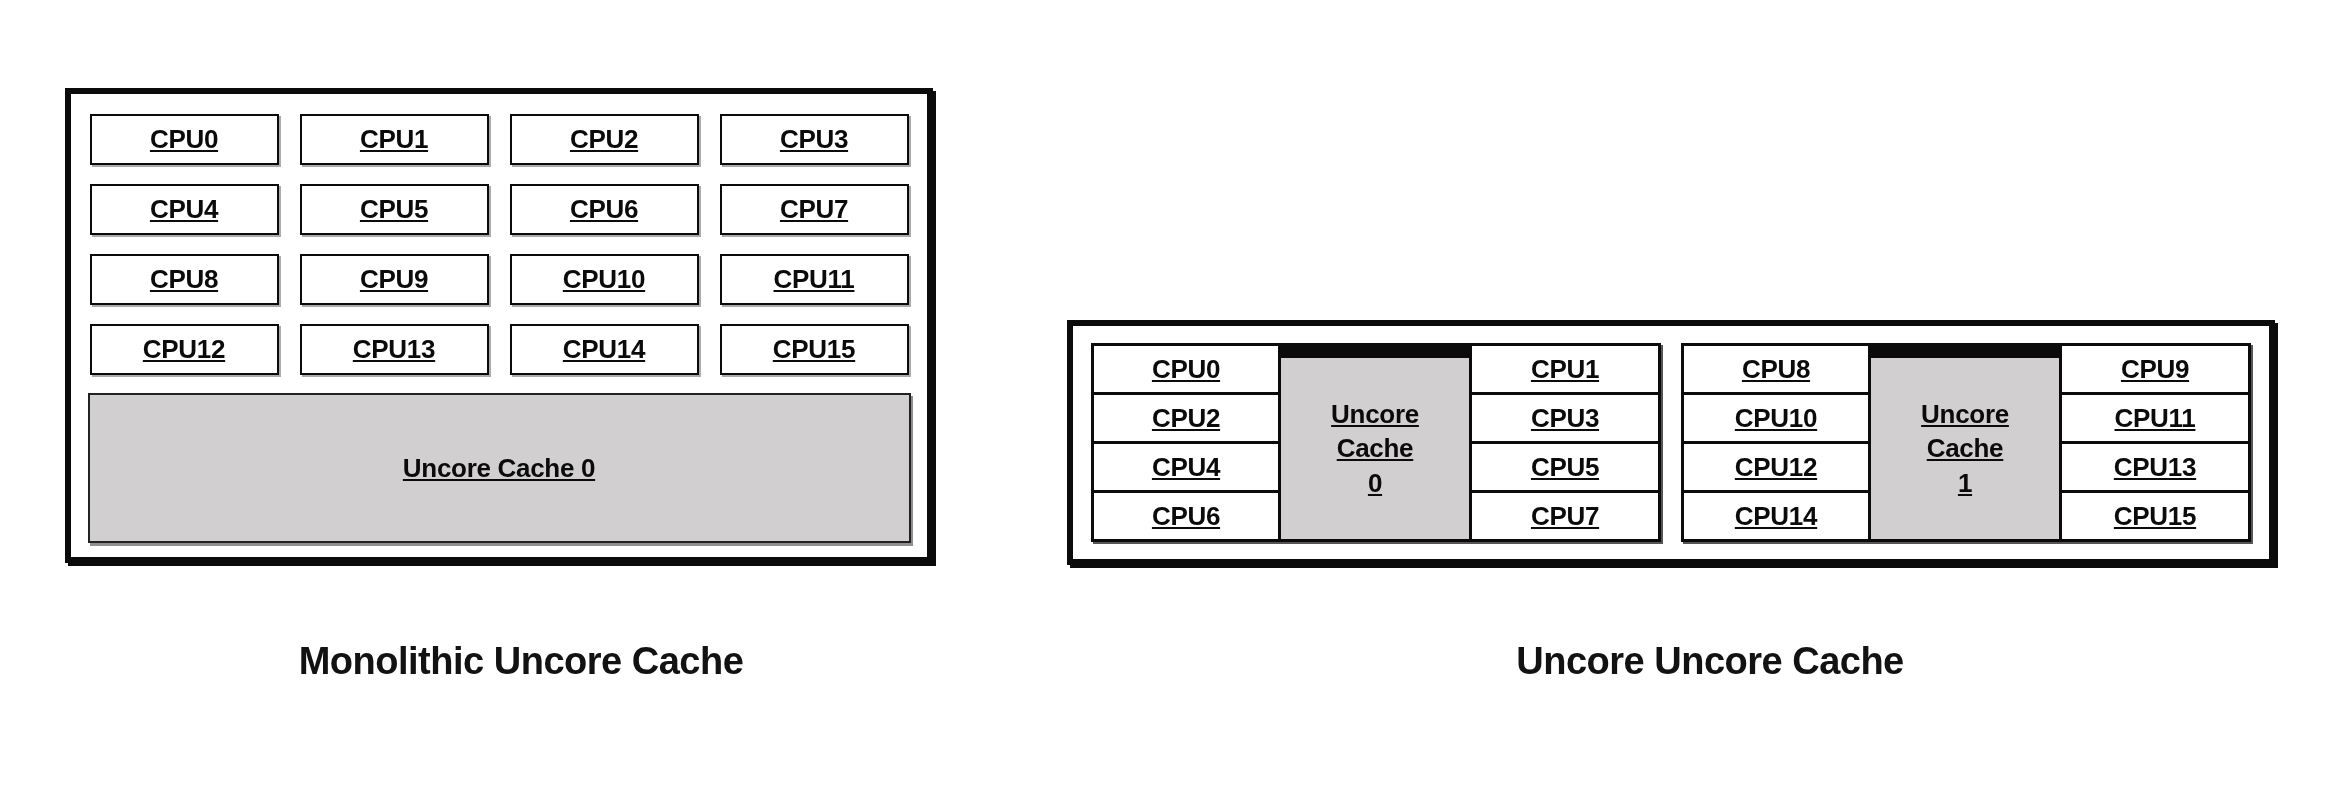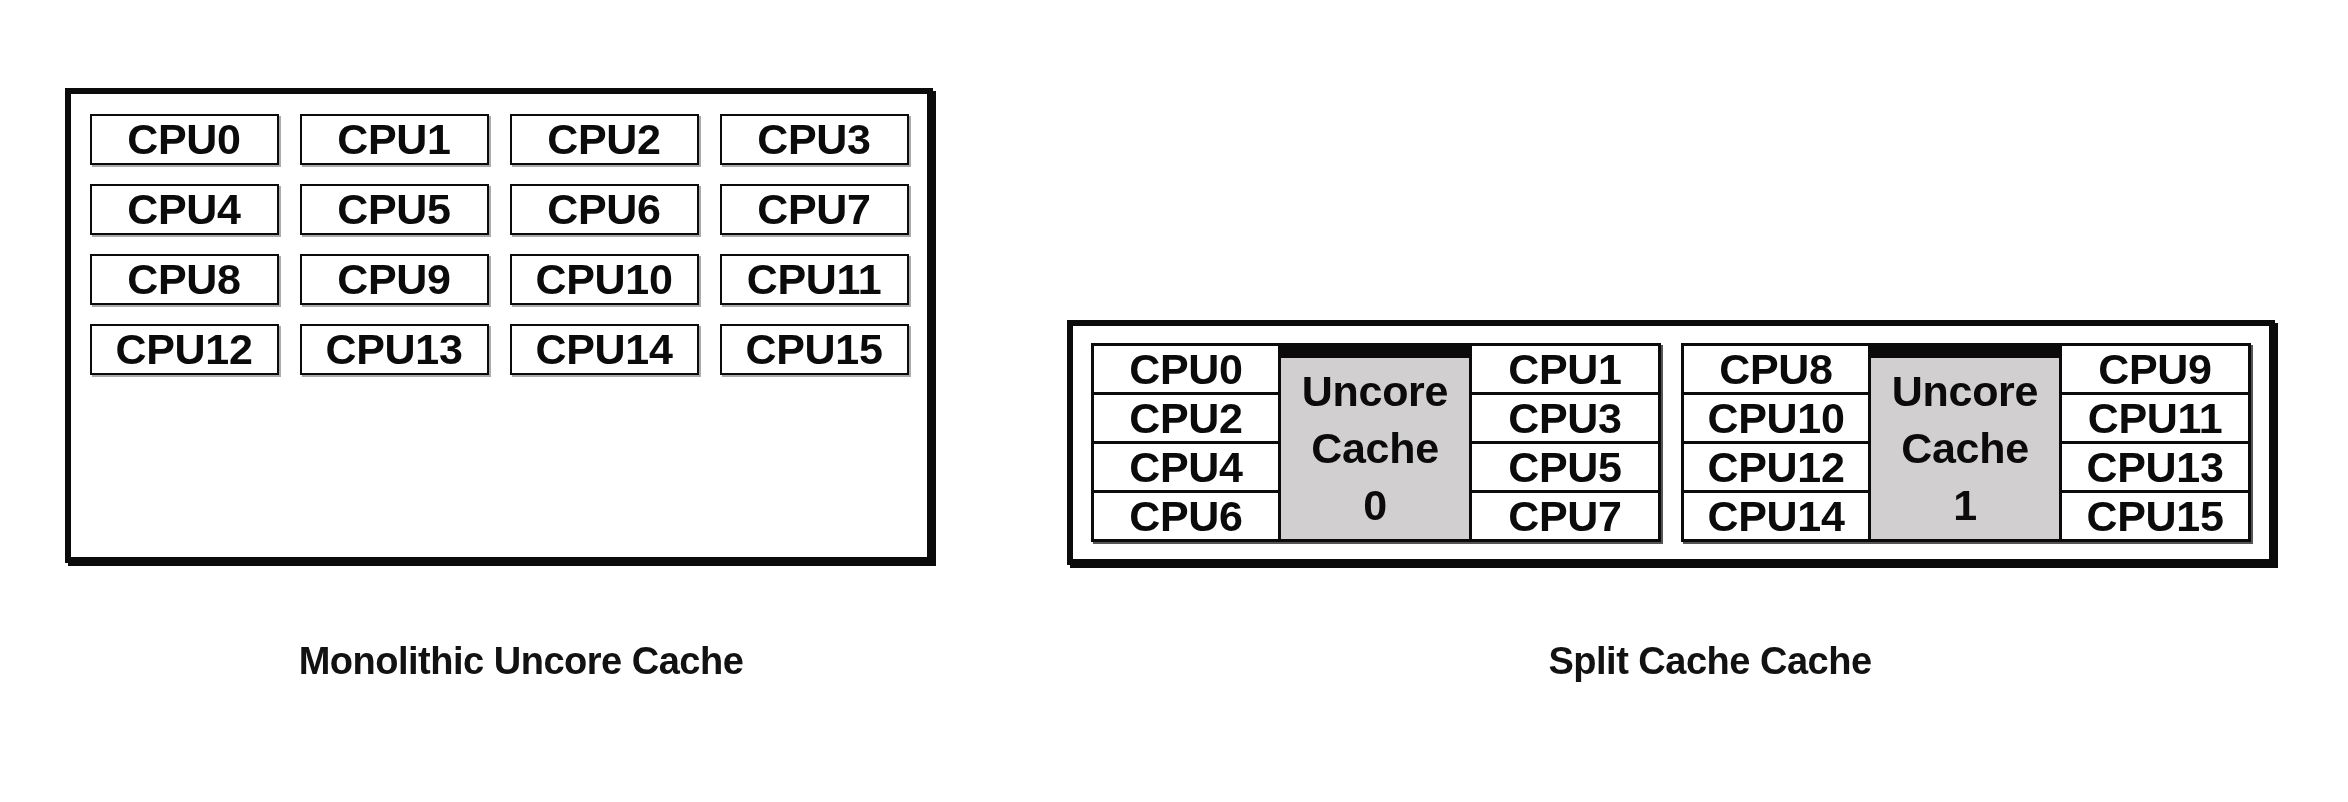--- a/index.html
+++ b/index.html
@@ -9,21 +9,21 @@
   }
   html,body{margin:0;padding:0;}
   body{
     width:2348px;height:802px;
     background:#ffffff;
     position:relative;
     overflow:hidden;
     font-family:"Liberation Sans", sans-serif;
     color:var(--ink);
   }
-  .box-label{font-weight:bold;font-size:43px;letter-spacing:-0.3px;}
+  .box-label{font-weight:bold;font-size:26px;letter-spacing:-0.3px;text-decoration:underline;}
 
   
   .m-outer{
     position:absolute;left:65px;top:88px;width:868px;height:475px;
     box-sizing:border-box;border:6px solid var(--ink);
     box-shadow:3px 3px 0 var(--ink);
     background:#fff;
     padding-top:20px;
   }
   .m-grid{
@@ -104,20 +104,21 @@
     <div class="m-cpu box-label">CPU7</div>
     <div class="m-cpu box-label">CPU8</div>
     <div class="m-cpu box-label">CPU9</div>
     <div class="m-cpu box-label">CPU10</div>
     <div class="m-cpu box-label">CPU11</div>
     <div class="m-cpu box-label">CPU12</div>
     <div class="m-cpu box-label">CPU13</div>
     <div class="m-cpu box-label">CPU14</div>
     <div class="m-cpu box-label">CPU15</div>
   </div>
+  <div class="m-uncore box-label">Uncore Cache 0</div>
 </div>
 
 <div class="s-outer">
 
   <div class="s-cluster">
     <div class="s-cpu box-label cl r1">CPU0</div>
     <div class="s-cpu box-label cl r2">CPU2</div>
     <div class="s-cpu box-label cl r3">CPU4</div>
     <div class="s-cpu box-label cl r4">CPU6</div>
     <div class="s-uncore box-label">
@@ -143,13 +144,13 @@
     </div>
     <div class="s-cpu box-label cr r1">CPU9</div>
     <div class="s-cpu box-label cr r2">CPU11</div>
     <div class="s-cpu box-label cr r3">CPU13</div>
     <div class="s-cpu box-label cr r4">CPU15</div>
   </div>
 
 </div>
 
 <div class="title" id="title-mono">Monolithic Uncore Cache</div>
-<div class="title" id="title-split">Split Cache Cache</div>
+<div class="title" id="title-split">Uncore Uncore Cache</div>
 
 </body></html>

